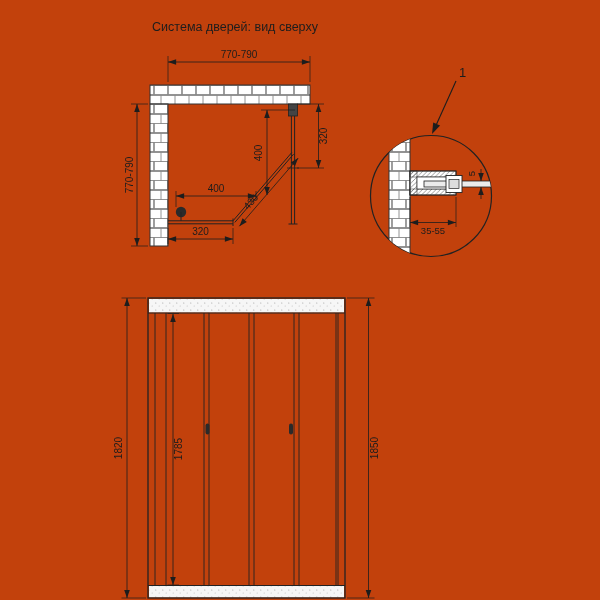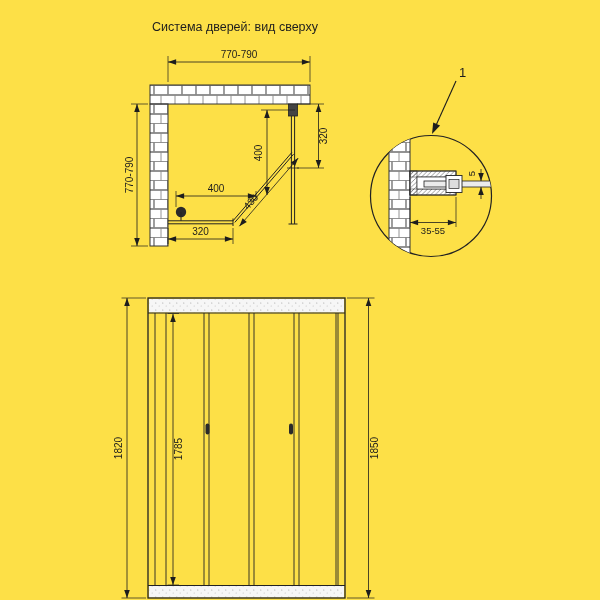--- a/index.html
+++ b/index.html
@@ -1,16 +1,16 @@
 <!DOCTYPE html>
 <html><head>
 <meta charset="utf-8">
 <style>
   html,body{margin:0;padding:0;background:#fff;}
-  #canvas{width:600px;height:600px;background:#fde047;position:relative;overflow:hidden;}
+  #canvas{width:600px;height:600px;background:#c2410c;position:relative;overflow:hidden;}
   svg{display:block;}
   svg text{font-family:"Liberation Sans","DejaVu Sans",sans-serif;fill:#1d1d1d;}
   .title-text{font-size:12.5px;}
   .dim-text{font-size:10px;}
   .dim-text-sm{font-size:9.5px;}
   .callout-text{font-size:13px;}
   .dim-line{stroke:#1d1d1d;stroke-width:0.8;fill:none;marker-start:url(#arr);marker-end:url(#arr);}
   .ext-line{stroke:#1d1d1d;stroke-width:0.7;fill:none;}
   .draw{stroke:#222;fill:none;}
 </style>

